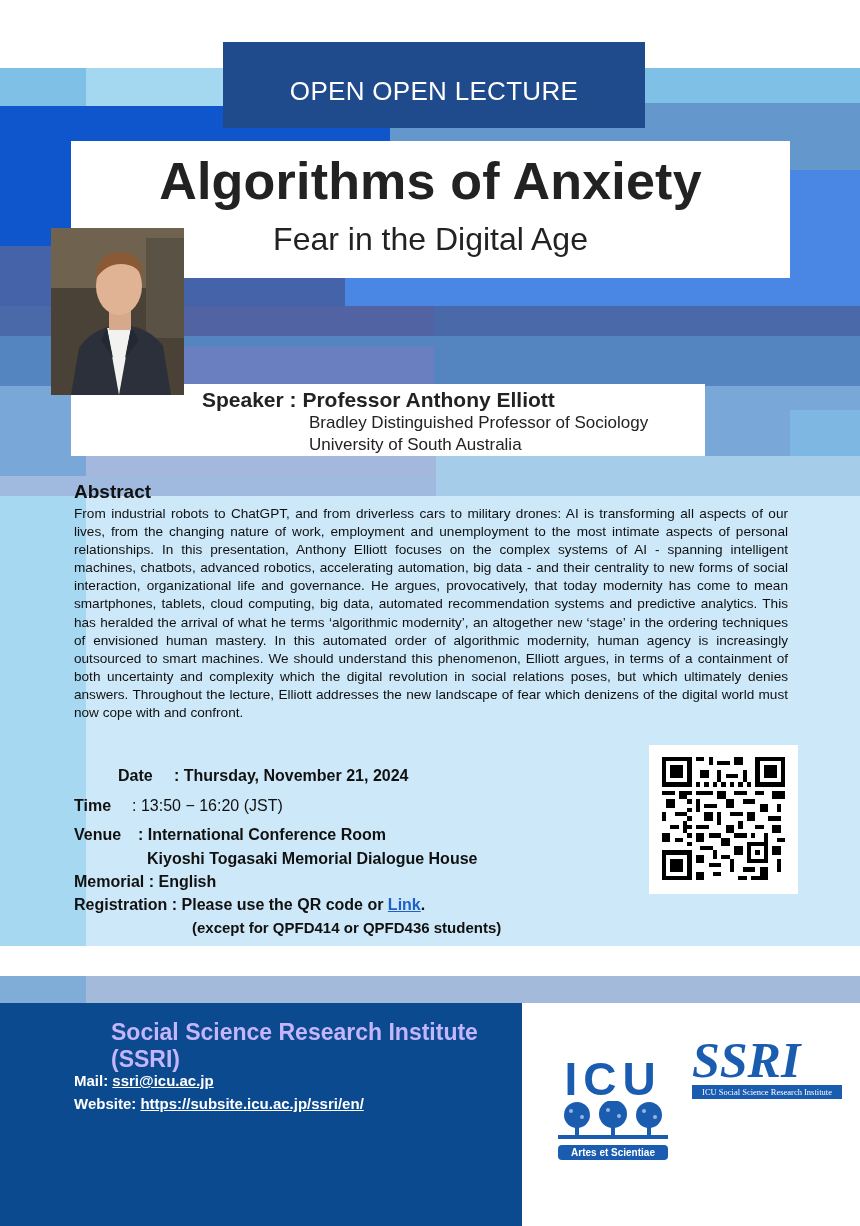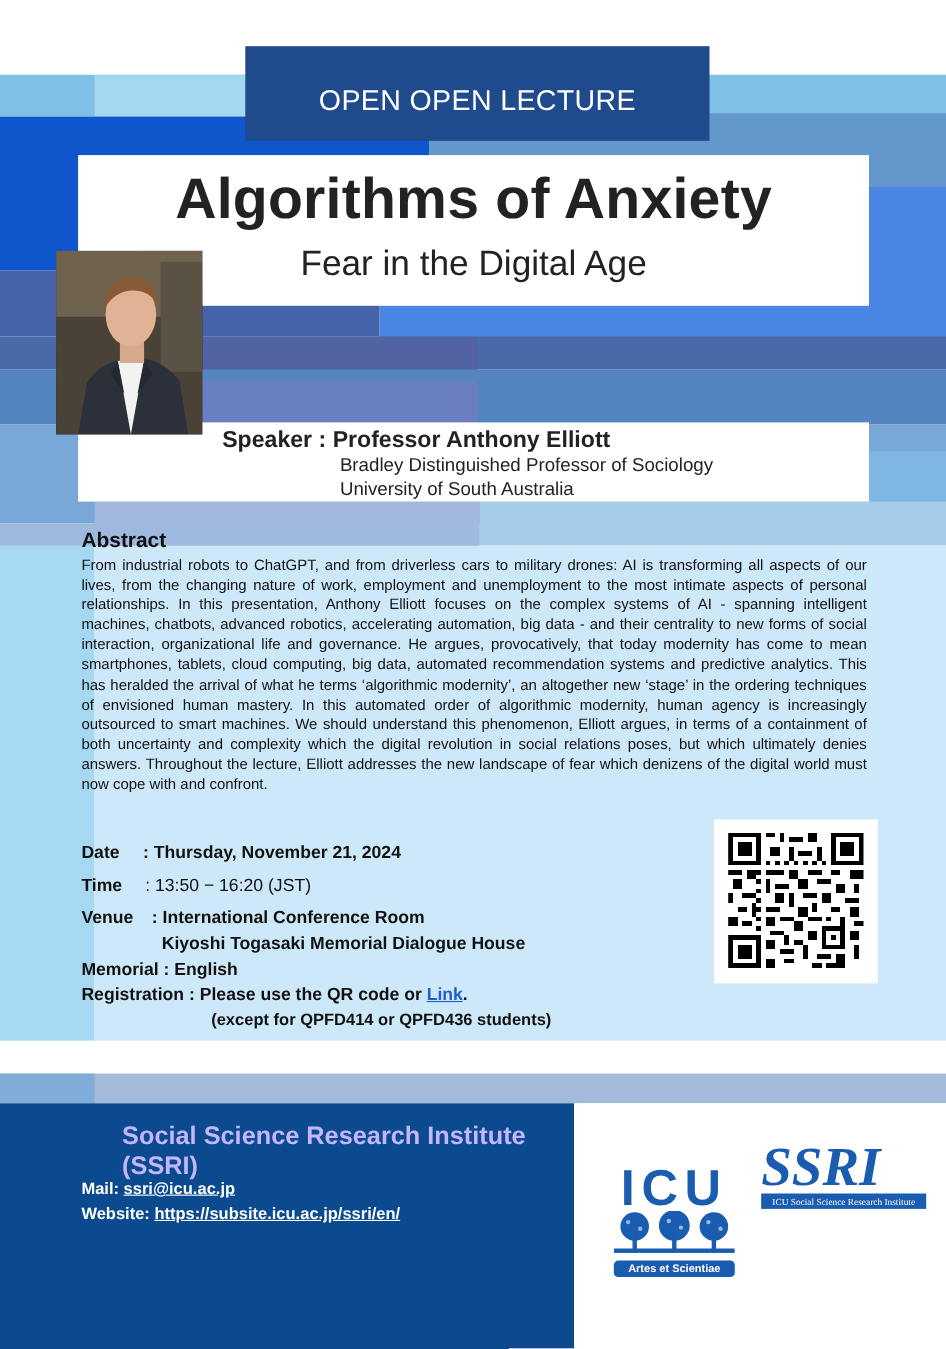--- a/index.html
+++ b/index.html
@@ -10,21 +10,21 @@
   
   .lecture-box { left:223px; top:42px; width:422px; height:86px; background:#1f4a8c; }
   .lecture-label { position:absolute; left:0; right:0; top:34px; text-align:center; color:#fff; font-size:26px; letter-spacing:0.3px; }
 
   .title-box { left:71px; top:141px; width:719px; height:137px; background:#fff; }
   .title-main { position:absolute; left:0; right:0; top:10px; text-align:center; font-weight:bold; font-size:52px; color:#222; letter-spacing:0.2px; }
   .title-sub { position:absolute; left:0; right:0; top:80px; text-align:center; font-size:32px; color:#222; }
 
   .photo { left:51px; top:228px; width:133px; height:167px; background:linear-gradient(160deg,#6b5e4c 0%,#3c362d 45%,#2b2a2b 100%); overflow:hidden; }
 
-  .speaker-box { left:71px; top:384px; width:719px; height:72px; background:#fff; }
+  .speaker-box { left:71px; top:384px; width:634px; height:72px; background:#fff; }
   .speaker-line { position:absolute; left:131px; top:4px; font-size:21px; font-weight:bold; color:#222; }
   .speaker-title { position:absolute; left:238px; top:29px; font-size:17px; color:#222; }
   .speaker-univ { position:absolute; left:238px; top:51px; font-size:17px; color:#222; }
 
   .abstract-head { left:74px; top:481px; font-size:19px; font-weight:bold; color:#111; }
   .abstract-body { left:74px; top:505px; width:714px; font-size:13.6px; line-height:18.1px; text-align:justify; color:#111; }
 
   .details { left:74px; top:767px; font-size:16px; font-weight:bold; color:#111; }
   .drow { position:absolute; white-space:nowrap; }
   .drow .lbl { display:inline-block; }
@@ -100,21 +100,21 @@
     <ellipse cx="68" cy="58" rx="23" ry="29" fill="#e0b394"></ellipse>
     <path d="M44 52 Q46 24 70 24 Q92 26 92 50 Q86 36 70 36 Q54 36 44 52 Z" fill="#8a5a36"></path>
   </svg>
 </div>
 
 <div class="abs abstract-head">Abstract</div>
 <div class="abs abstract-body">From industrial robots to ChatGPT, and from driverless cars to military drones: AI is transforming all aspects of our lives, from the changing nature of work, employment and unemployment to the most intimate aspects of personal relationships.  In this presentation, Anthony Elliott focuses on the complex systems of AI - spanning intelligent machines, chatbots, advanced robotics, accelerating automation, big data - and their centrality to new forms of social interaction, organizational life and governance.  He argues, provocatively, that today modernity has come to mean smartphones, tablets, cloud computing, big data, automated recommendation systems and predictive analytics.  This has heralded the arrival of what he terms ‘algorithmic modernity’, an altogether new ‘stage’ in the ordering techniques of envisioned human mastery.  In this automated order of algorithmic modernity, human agency is increasingly outsourced to smart machines.  We should understand this phenomenon, Elliott argues, in terms of a containment of both uncertainty and complexity which the digital revolution in social relations poses, but which ultimately denies answers.  Throughout the lecture, Elliott addresses the new landscape of fear which denizens of the digital world must now cope with and confront.</div>
 
 <div class="abs details" style="width:560px;height:180px;">
   <div class="drow" style="top:0;">
-    <span class="lbl" style="width:56px;">Date</span><span>: Thursday, November 21, 2024</span>
+    <span class="lbl" style="width:56px;margin-left:44px;">Date</span><span>: Thursday, November 21, 2024</span>
   </div>
   <div class="drow" style="top:30px;">
     <span class="lbl" style="width:58px;">Time</span><span style="font-weight:normal;">: 13:50 − 16:20 (JST)</span>
   </div>
   <div class="drow" style="top:59px;">
     <span class="lbl" style="width:64px;">Venue</span><span>: International Conference Room</span>
   </div>
   <div class="drow" style="top:83px;left:73px;">Kiyoshi Togasaki Memorial Dialogue House</div>
   <div class="drow" style="top:106px;">
     <span>Memorial</span><span> : English</span>

